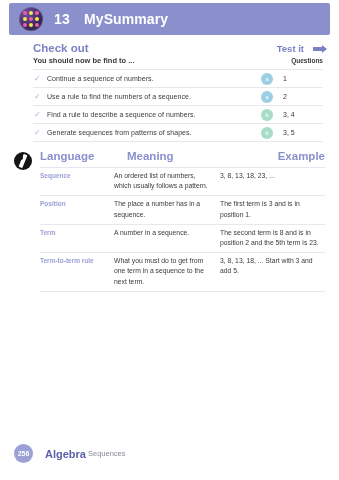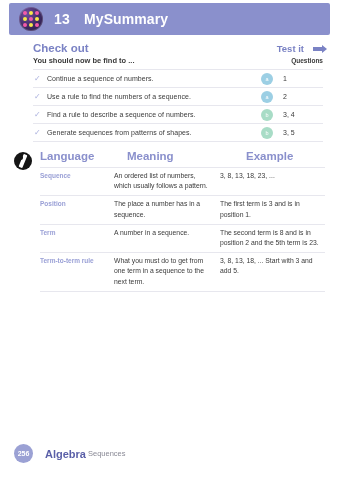--- a/index.html
+++ b/index.html
@@ -213,21 +213,21 @@
     padding-bottom: 5px;
     gap: 13px;
   }
   .lang-head div {
     font-size: 11.5px;
     font-weight: bold;
     color: #8a90cc;
   }
   .col-1 { flex: 0 0 74px; }
   .col-2 { flex: 0 0 106px; }
-  .col-3 { flex: 1 1 auto; }
+  .col-3 { flex: 1 1 auto; text-align: right; }
 
   .lang-row {
     display: flex;
     border-top: 1px solid #e7e7ee;
     padding: 3px 0 4px 0;
   }
   .lang-row:last-child { border-bottom: 1px solid #e7e7ee; }
   .term-cell {
     flex: 0 0 74px;
     font-size: 6.5px;

